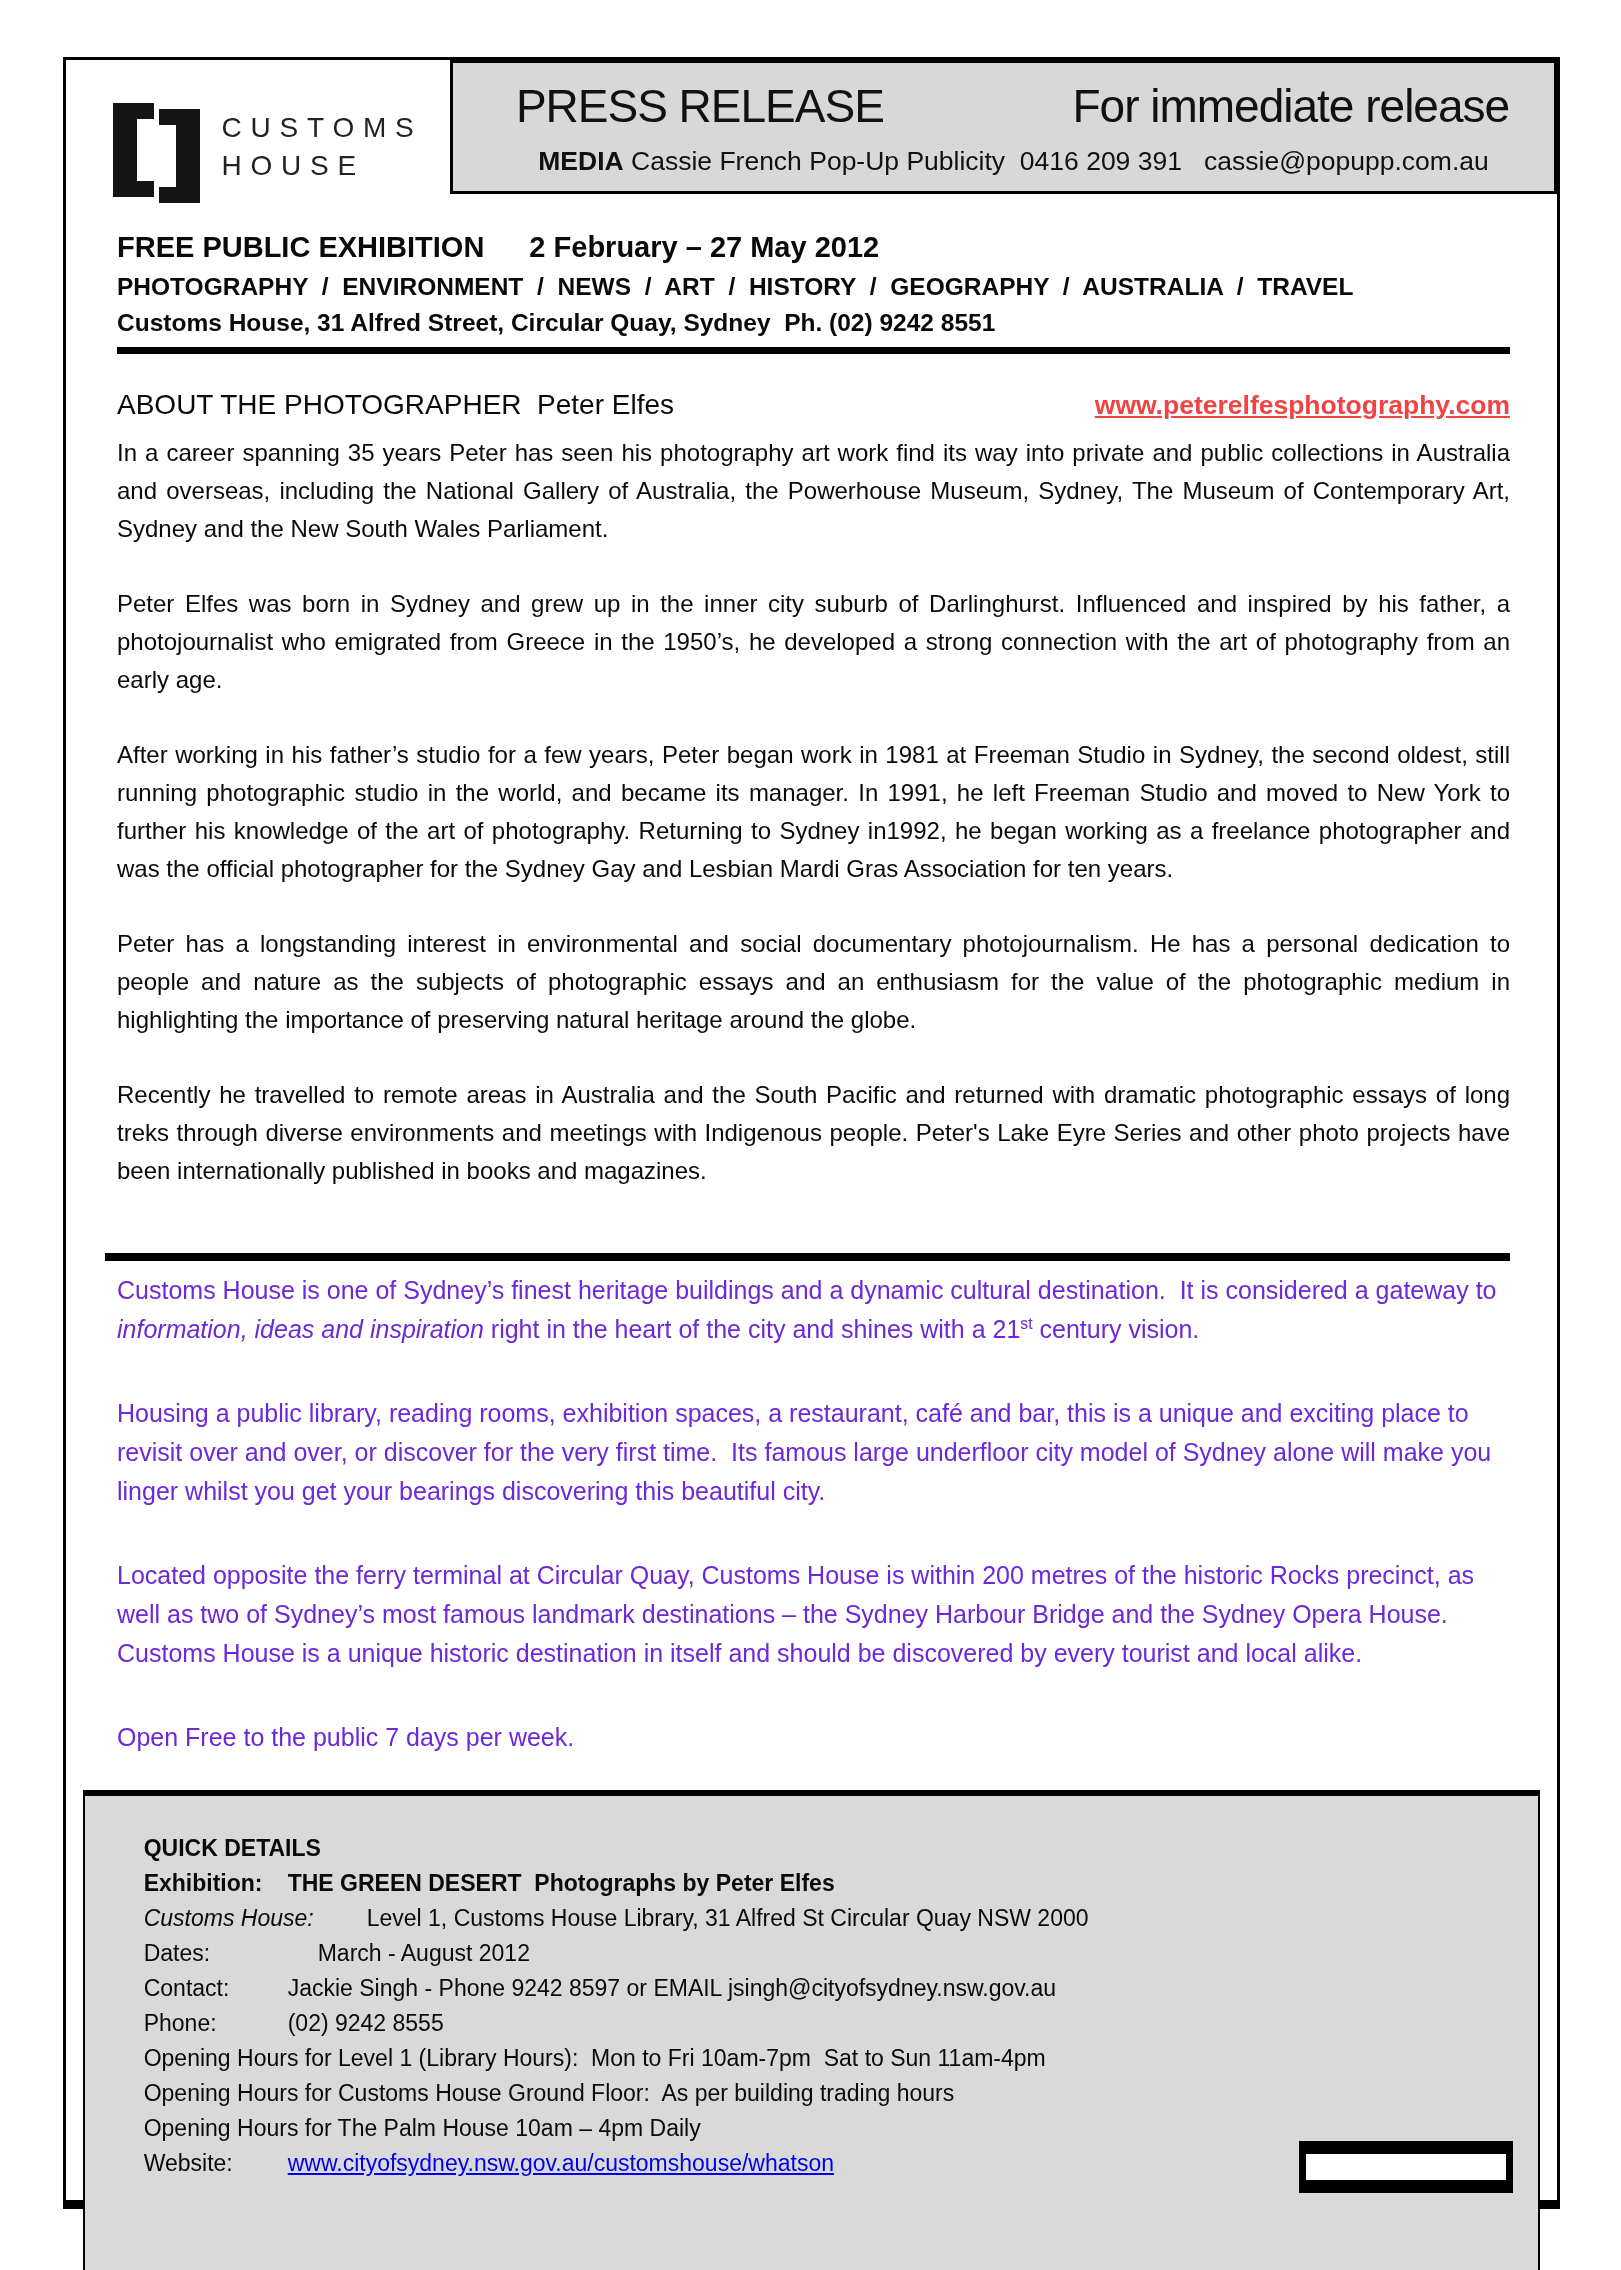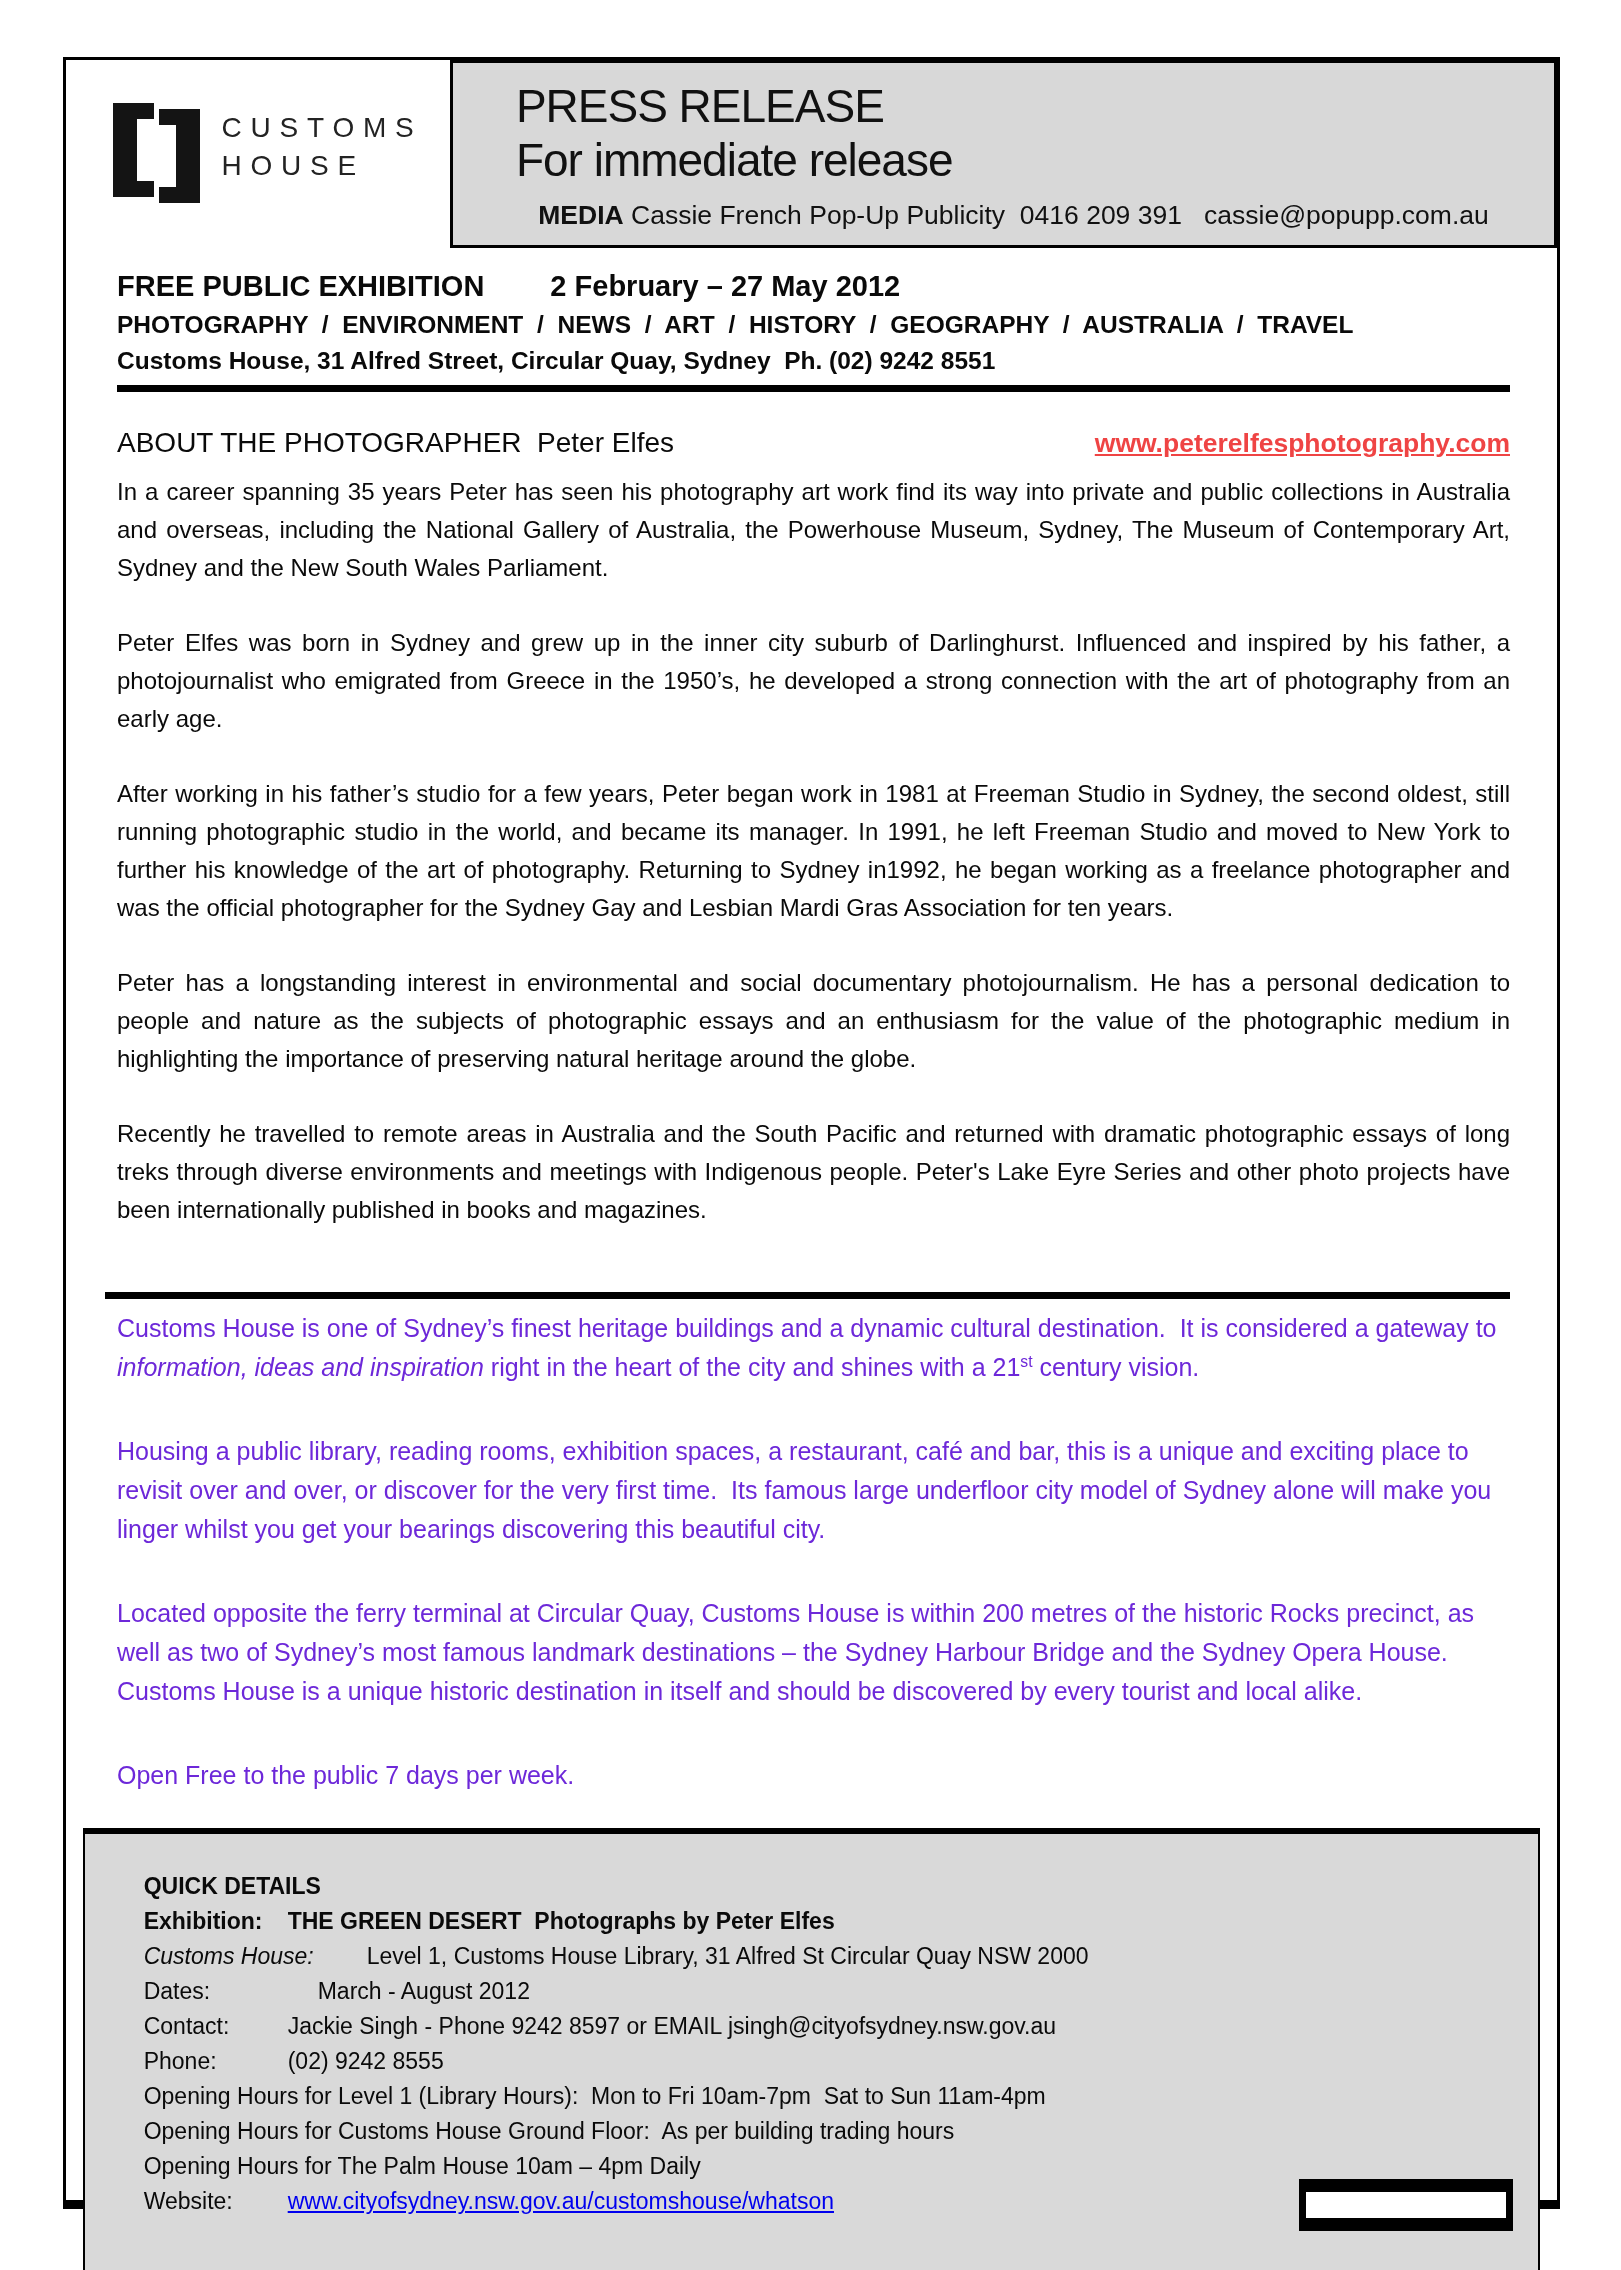--- a/index.html
+++ b/index.html
@@ -18,27 +18,27 @@
   .logo-area { width:384px; box-sizing:border-box; padding:41px 0 0 47px; display:flex; align-items:flex-start; }
   .brackets { display:flex; margin-right:21.6px; margin-top:2px; }
   .bracket { display:inline-block; width:41px; height:94px; box-sizing:border-box; border:solid #141414; }
   .bracket-left  { border-width:16.7px 0 16.7px 24.5px; margin-right:4.9px; }
   .bracket-right { border-width:16.7px 24.5px 16.7px 0; margin-top:5.9px; }
   .logo-text { font-size:28px; letter-spacing:8.8px; color:#232323; line-height:1.38; margin-top:7.8px; font-weight:500; }
   .header-gray {
     flex:1; background:#d8d8d8; border:3.9px solid #000; box-sizing:border-box;
     padding:15.7px 39px 13.7px 59px;
   }
-  .pr-line { display:flex; justify-content:space-between; align-items:baseline; padding:0 5.9px 0 3.9px;flex-direction:column; }
+  .pr-line { display:flex; justify-content:space-between; align-items:baseline; padding:0 5.9px 0 3.9px; }
   .pr-title, .pr-imm { font-size:46px; color:#111; letter-spacing:-1px; }
   .media-line { text-align:center; font-size:26.5px; margin-top:13.7px; color:#111; }
   .media-line b { font-weight:700; }
   
   .content { padding:19.6px 47px 0 51px; }
-  .exh-title-row { display:flex; align-items:baseline; gap:66px; font-weight:700; font-size:29px; margin-top:2px; }
+  .exh-title-row { display:flex; align-items:baseline; gap:45px; font-weight:700; font-size:29px; margin-top:9px; }
   .exh-cats { font-weight:700; font-size:24.5px; margin-top:8.8px; word-spacing:6.9px; }
   .exh-addr { font-weight:700; font-size:24.5px; margin-top:7.8px; }
   .rule { height:6.9px; background:#000; margin-top:9.8px; }
   .section-rule { height:7.8px; background:#000; margin:63px 0 0 -11.8px; }
   .head-row { display:flex; justify-content:space-between; align-items:baseline; margin-top:35px; }
   .sec-head { font-weight:400; font-size:28px; }
   a.link { text-decoration:underline; cursor:pointer; }
   .blue-bright { color:#ef4444; font-weight:700; font-size:26.5px; }
   .para { font-size:24px; line-height:38px; text-align:justify; margin:13.7px 0 37px; }
   .para:last-child { margin-bottom:0; }

